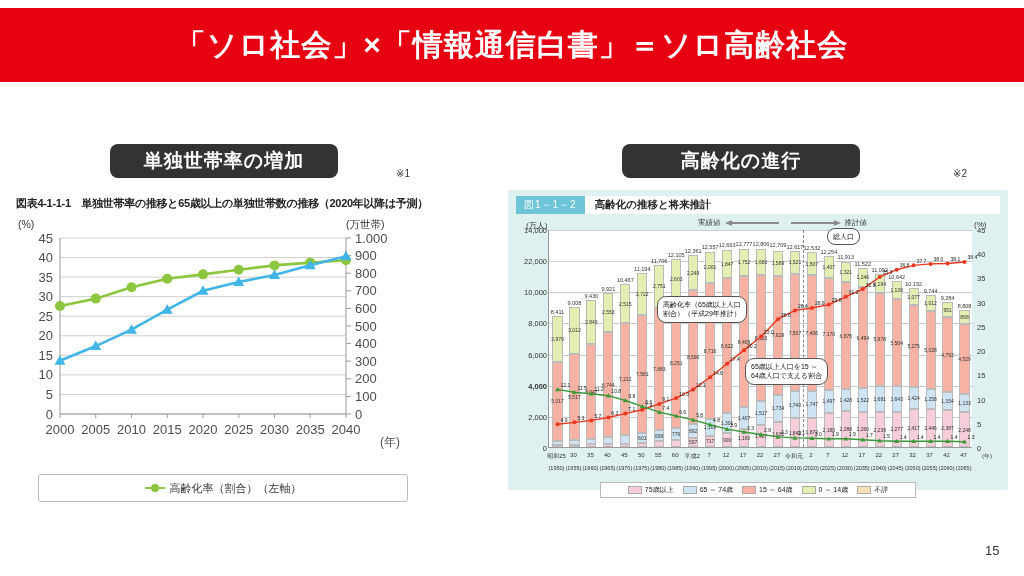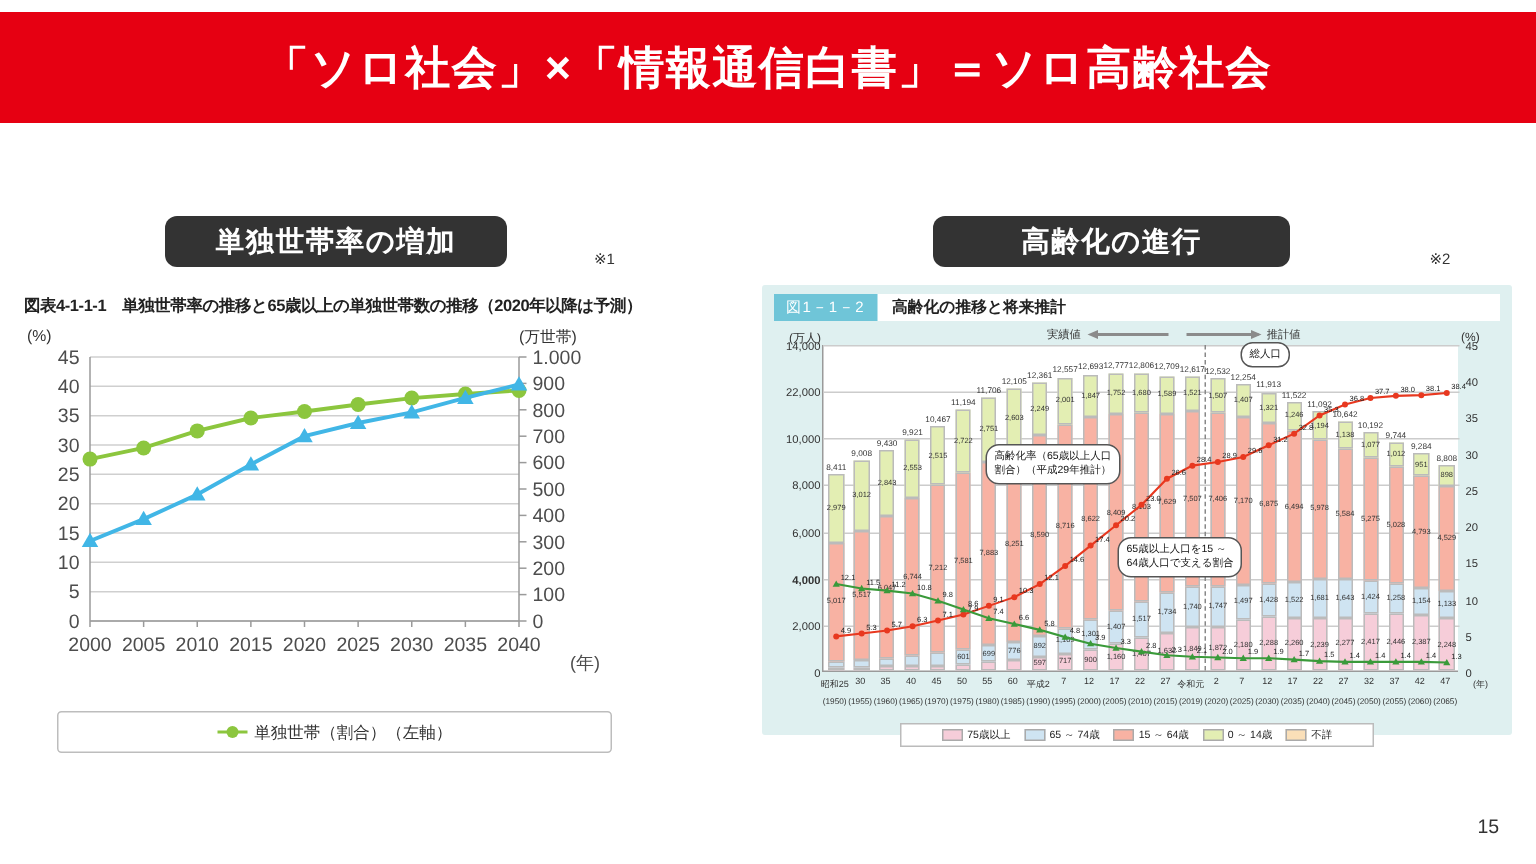--- a/index.html
+++ b/index.html
@@ -357,21 +357,21 @@
         <polygon points="330,16.804000000000002 324.5,26.304000000000002 335.5,26.304000000000002" fill="#41b6e6"></polygon>
       </svg>
     <div id="xunit">(年)</div>
   </div>
 
   <div class="legend-box">
     <div class="legend-item">
       <span class="lg-line green">
           <i class="lg-dot"></i>
         </span>
-      <span>単独世帯（割合）（左軸）</span>
+      <span>高齢化率（割合）（左軸）</span>
     </div>
   </div>
 </div>
 
 <div id="right-figure">
   <div class="rf-head">
     <span class="rf-tag">図1－1－2</span>
     <span class="rf-headtitle">高齢化の推移と将来推計</span>
   </div>
 

